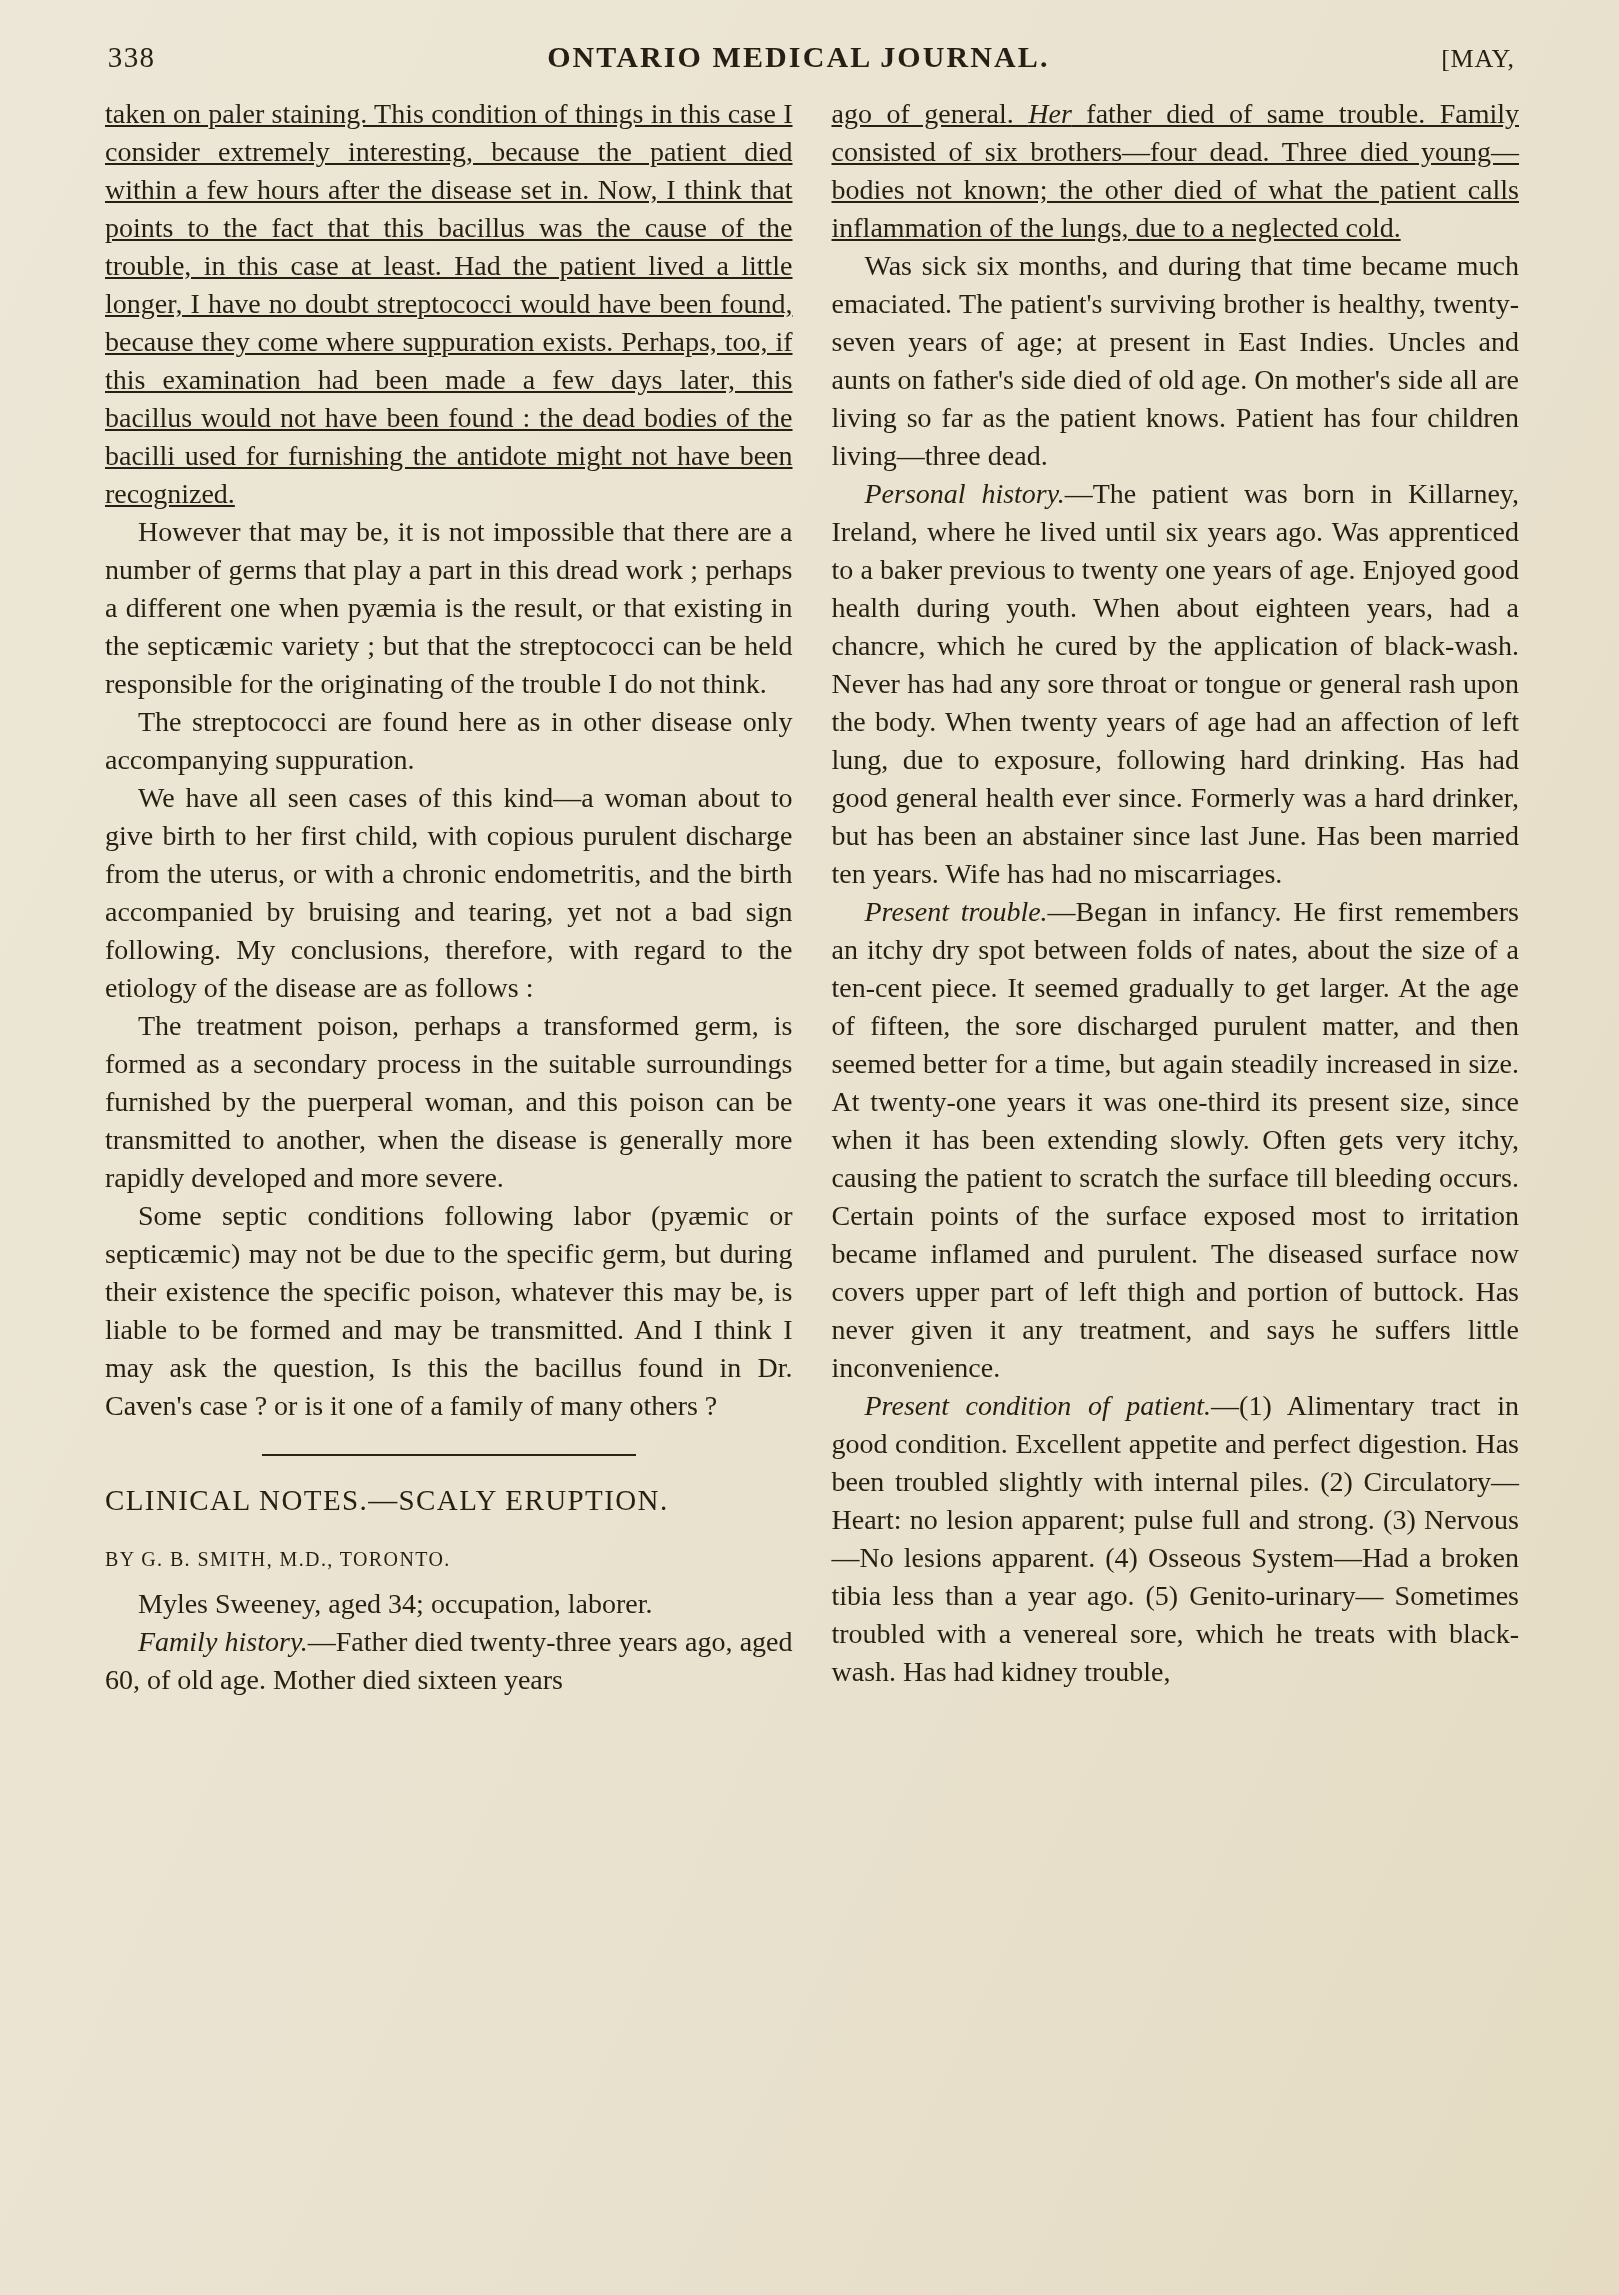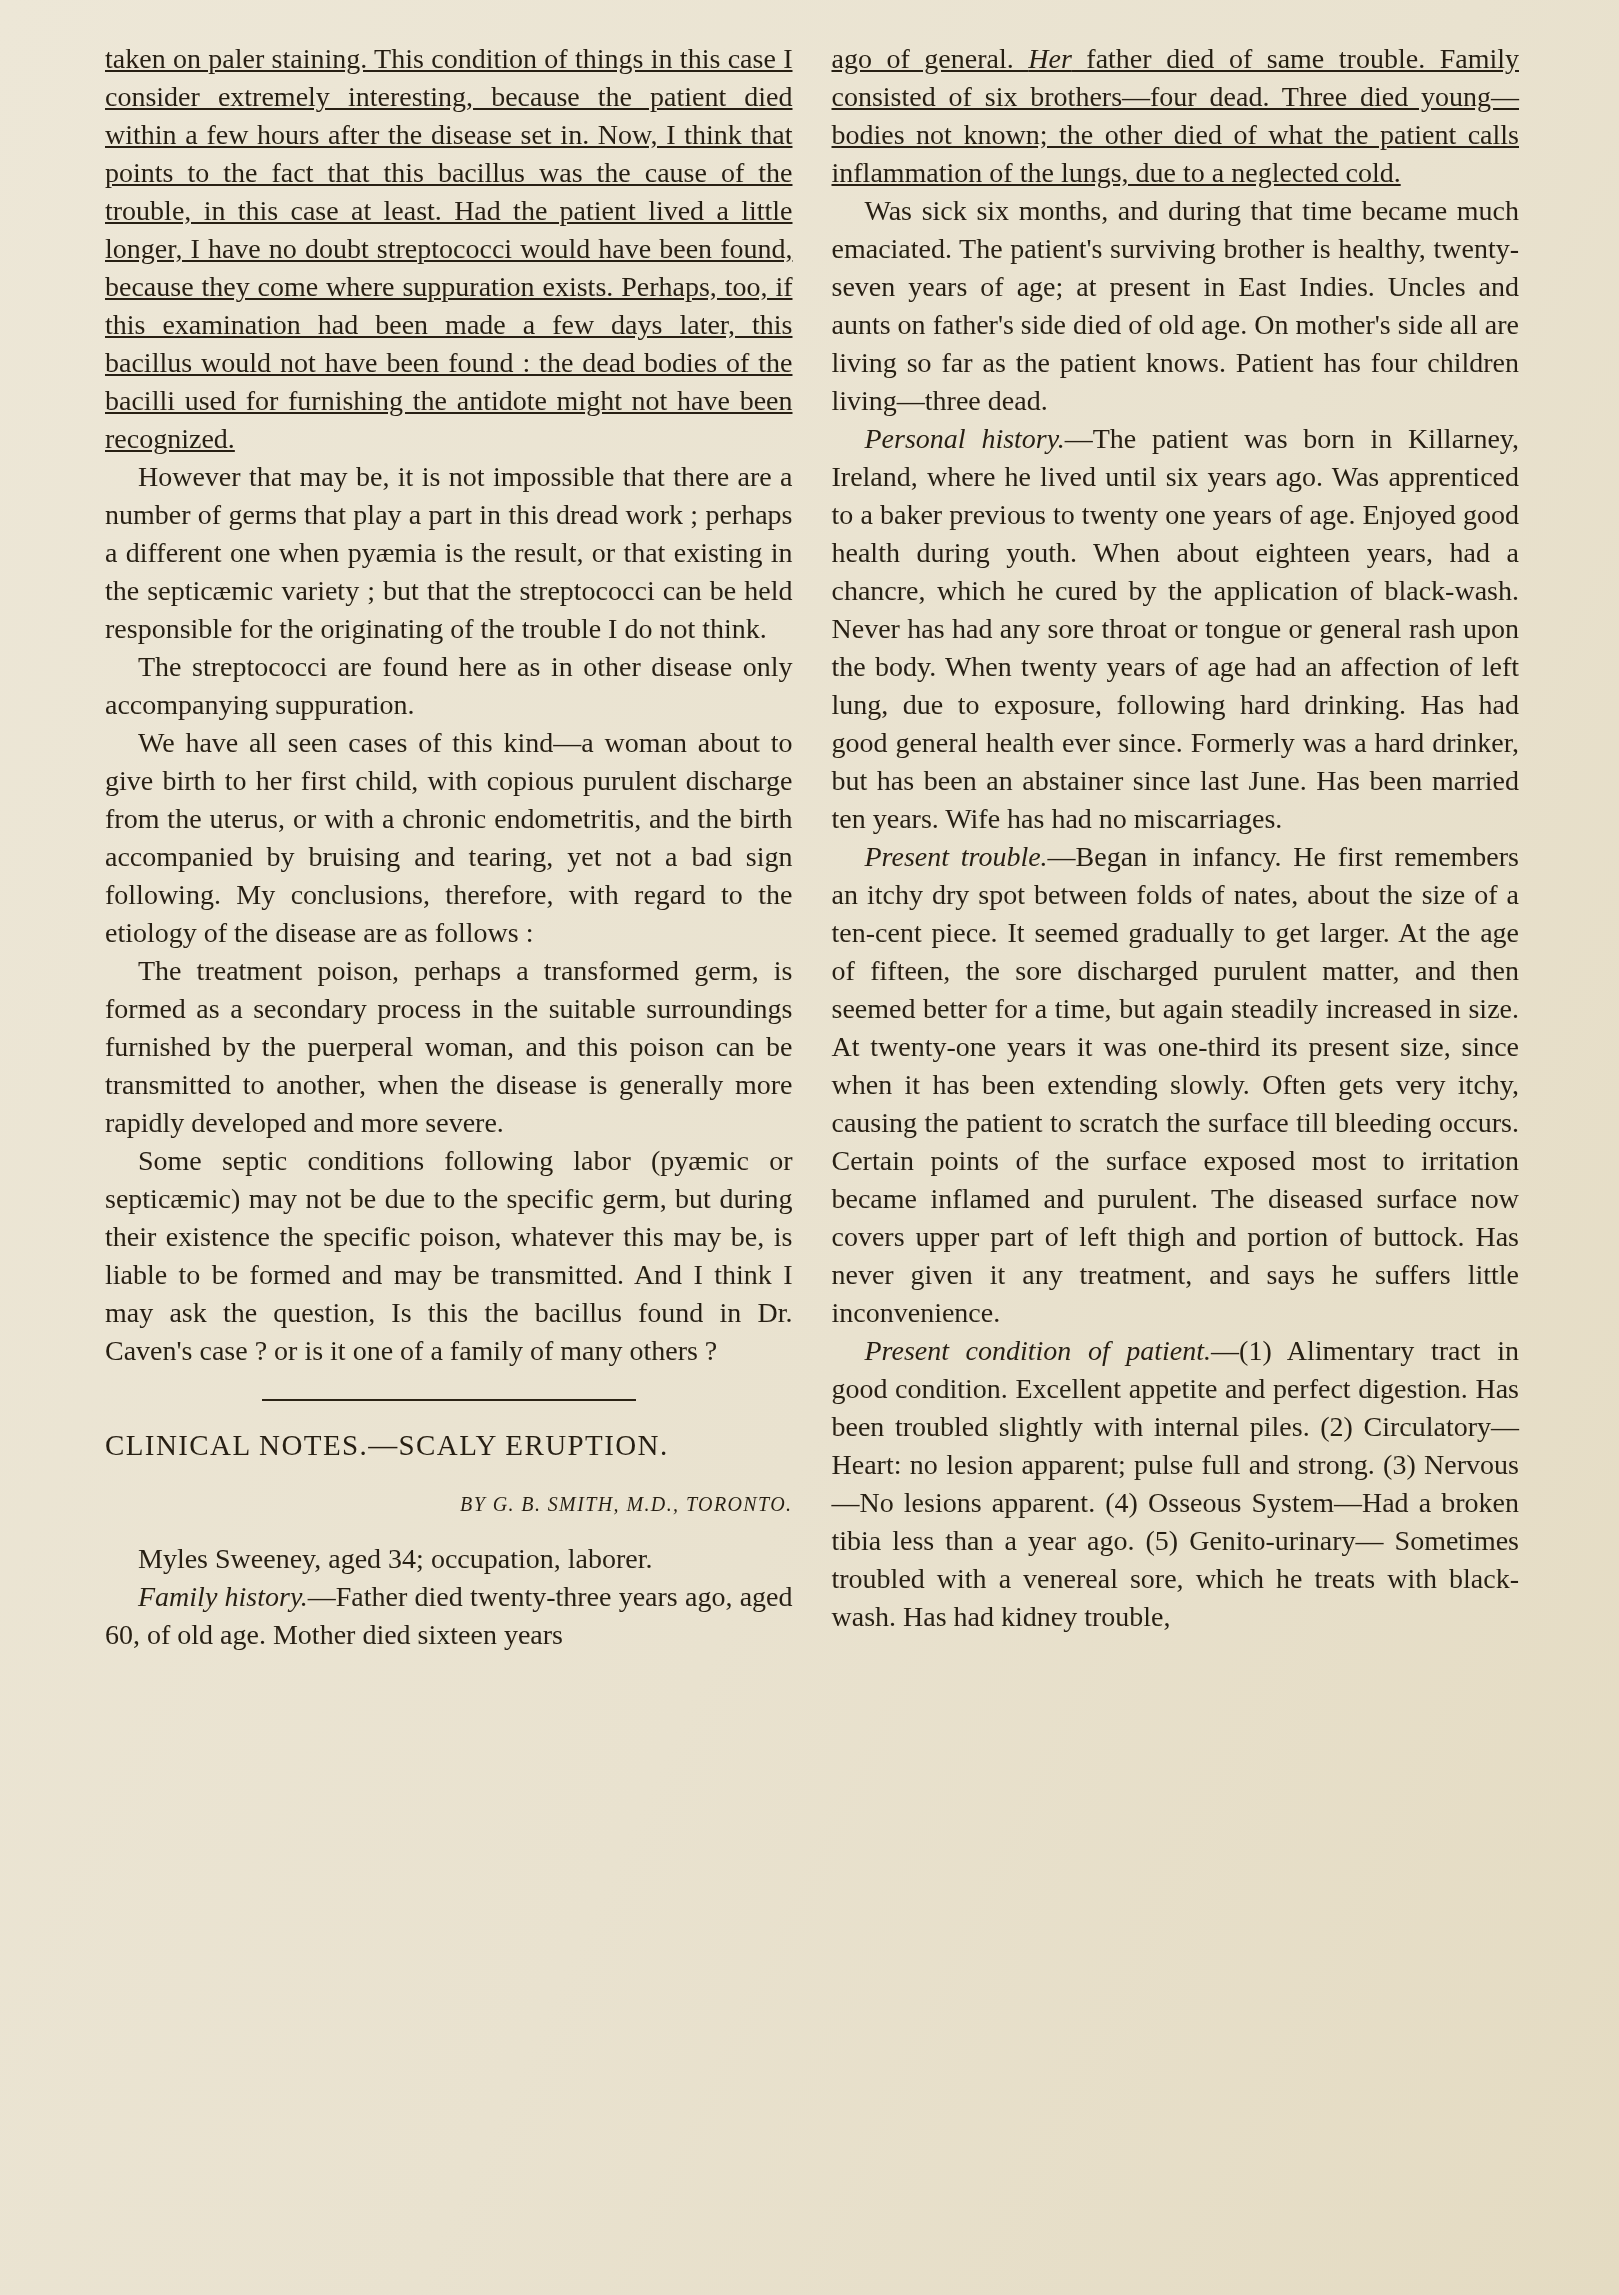--- a/index.html
+++ b/index.html
@@ -47,32 +47,36 @@
   .article-title {
     font-size: 29px;
     font-weight: normal;
     text-align: left;
     letter-spacing: 1.4px;
     margin: 0 0 21px;
     text-indent: 0;
   }
   .article-byline {
     font-size: 20px;
-    text-align: right;
+    text-align: left;
     letter-spacing: 1.4px;
-    margin: 0 0 17px;
+    margin: 0 0 7px;
     text-indent: 0;
-    font-style: italic;
   }
 </style>
 </head>
 <body>
 
 <div class="page">
 
+  <div class="page-header">
+    <span class="page-number">338</span>
+    <span class="journal-title">ONTARIO MEDICAL JOURNAL.</span>
+    <span class="issue-date">[MAY,</span>
+  </div>
 
   <div class="columns">
 
     <div class="col">
       <div>
           <p class="para no-indent"><span>taken on paler staining.  This condition of things in this case I consider extremely interesting, because the patient died within a few hours after the disease set in.  Now, I think that points to the fact that this bacillus was the cause of the trouble, in this case at least.  Had the patient lived a little longer, I have no doubt streptococci would have been found, because they come where suppuration exists.  Perhaps, too, if this examination had been made a few days later, this bacillus would not have been found : the dead bodies of the bacilli used for furnishing the antidote might not have been recognized.</span></p>
           <p class="para"><span>However that may be, it is not impossible that there are a number of germs that play a part in this dread work ; perhaps a different one when pyæmia is the result, or that existing in the septicæmic variety ; but that the streptococci can be held responsible for the originating of the trouble I do not think.</span></p>
           <p class="para"><span>The streptococci are found here as in other disease only accompanying suppuration.</span></p>
           <p class="para"><span>We have all seen cases of this kind—a woman about to give birth to her first child, with copious purulent discharge from the uterus, or with a chronic endometritis, and the birth accompanied by bruising and tearing, yet not a bad sign following.  My conclusions, therefore, with regard to the etiology of the disease are as follows :</span></p>
           <p class="para"><span>The treatment poison, perhaps a transformed germ, is formed as a secondary process in the suitable surroundings furnished by the puerperal woman, and this poison can be transmitted to another, when the disease is generally more rapidly developed and more severe.</span></p>

